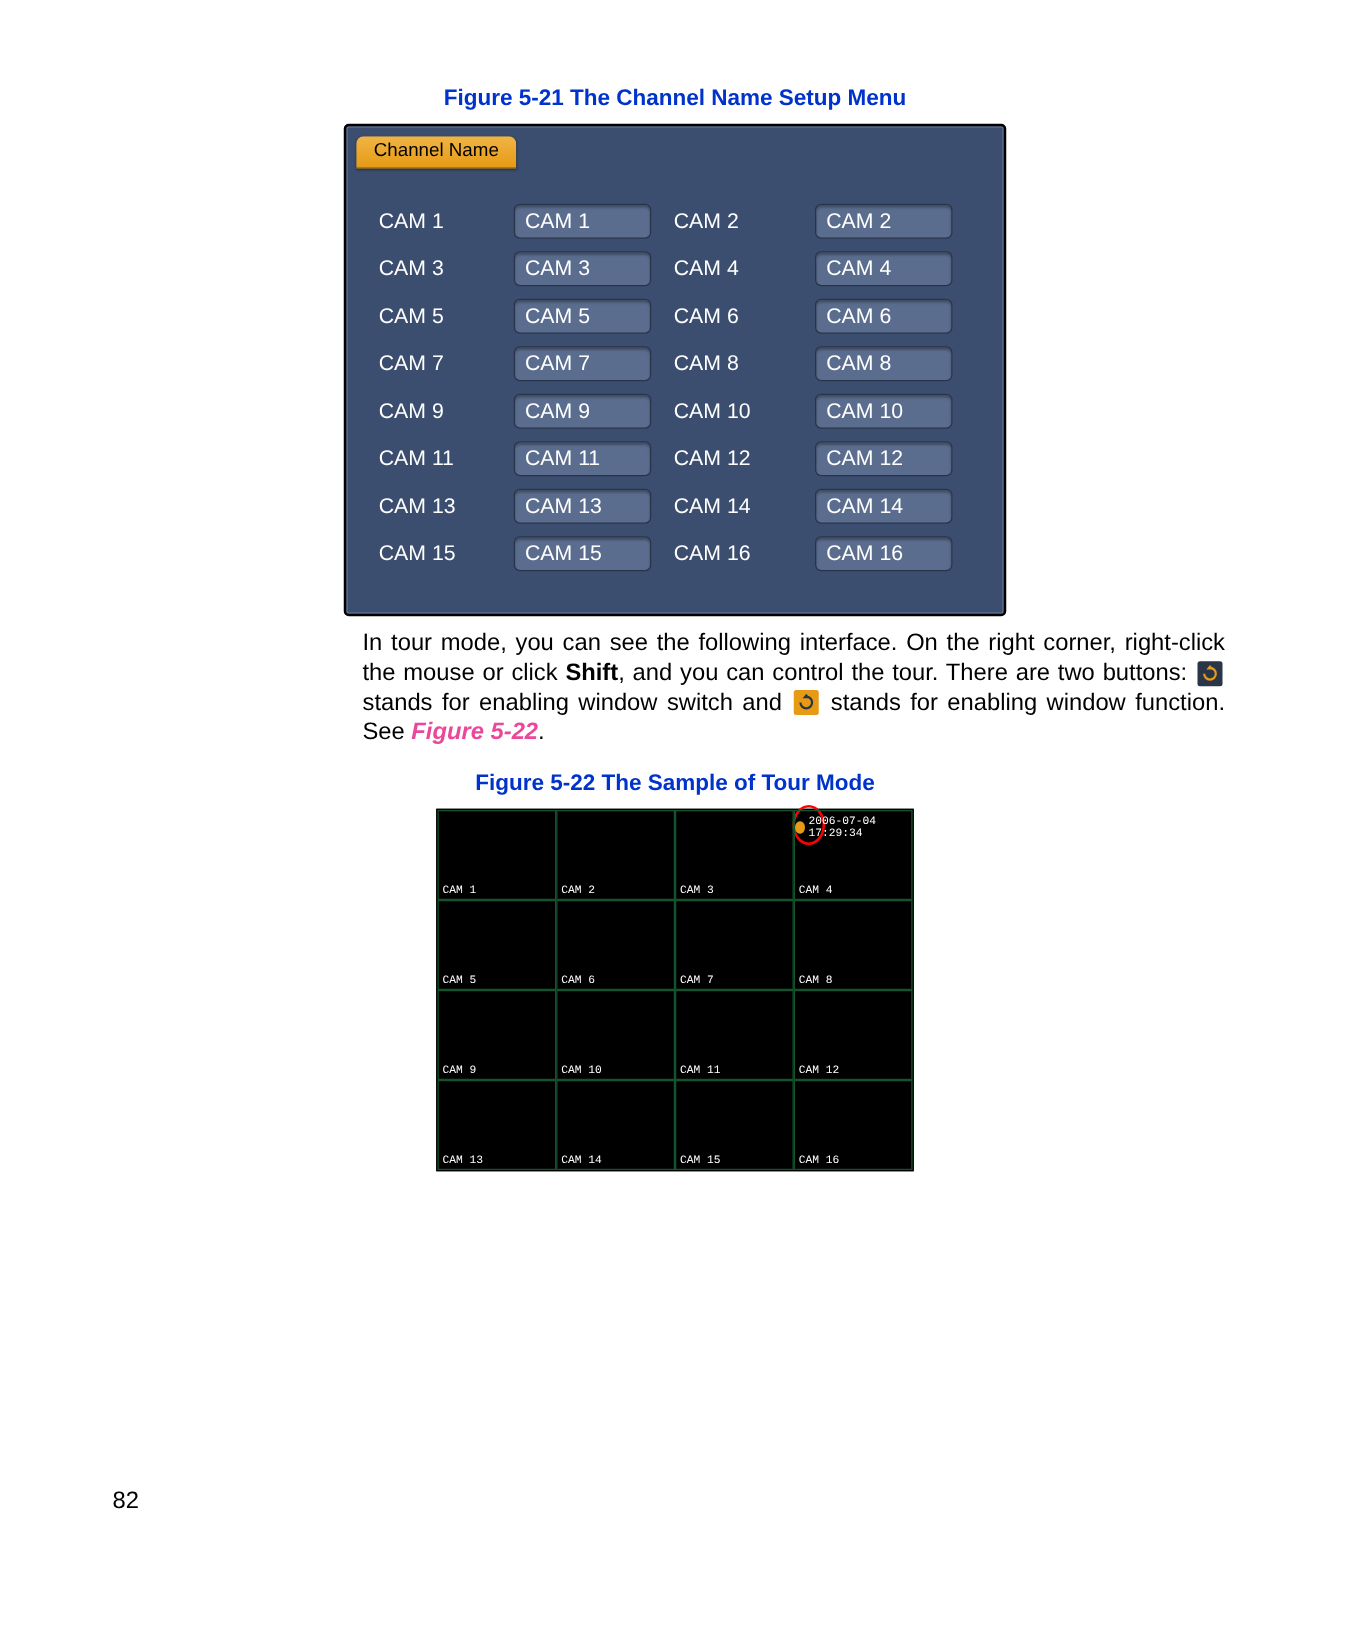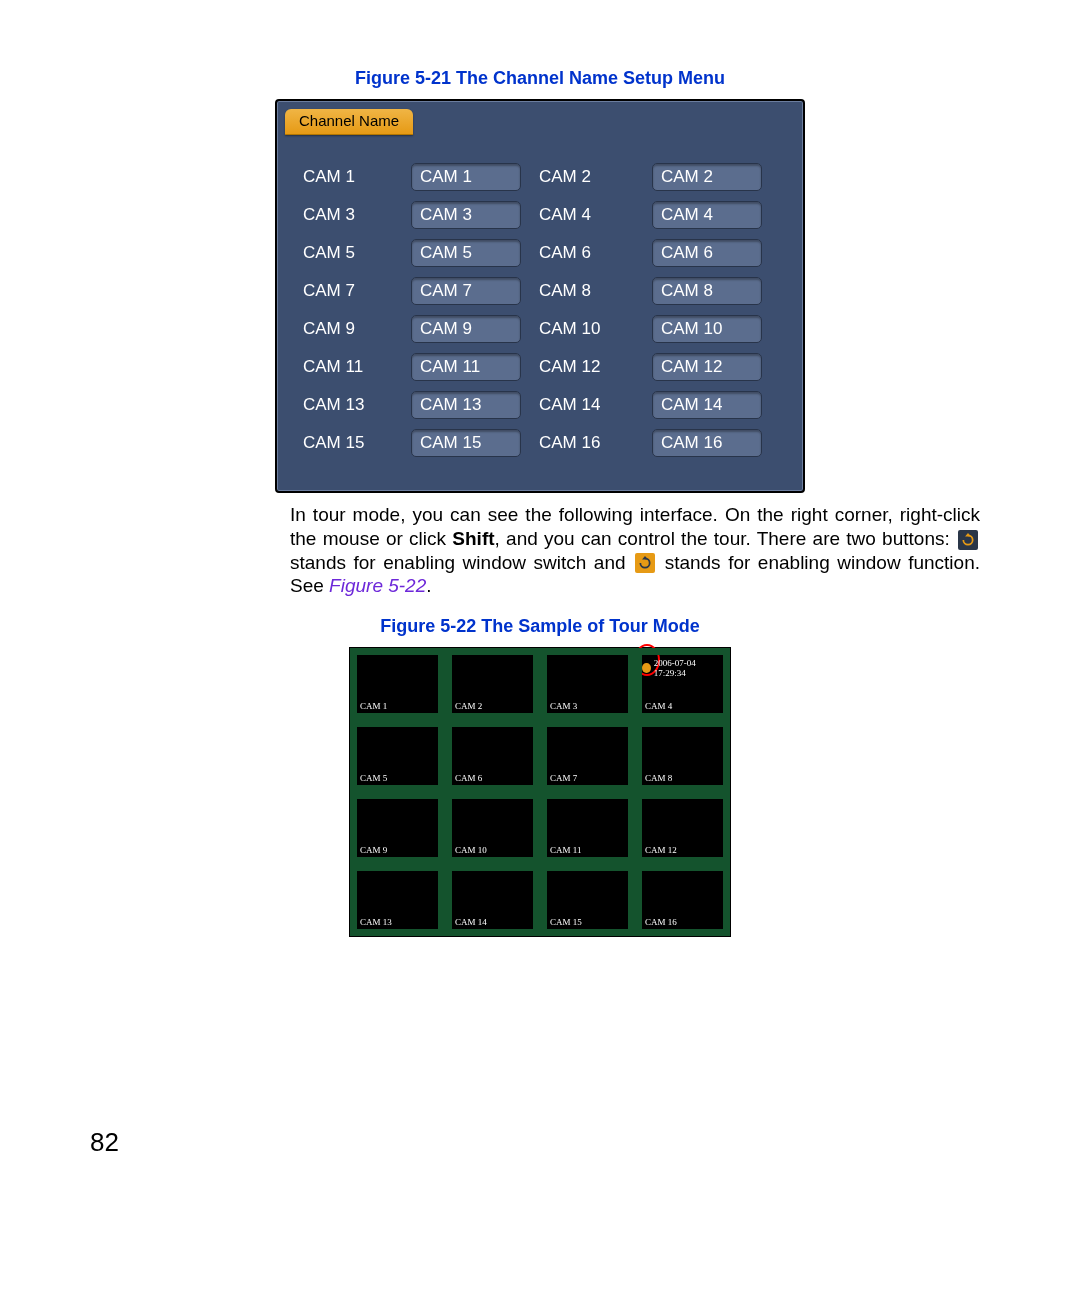--- a/index.html
+++ b/index.html
@@ -104,40 +104,40 @@
   .inline-icon{
     display:inline-flex;
     width:20px;height:20px;
     align-items:center;justify-content:center;
     vertical-align:middle;
     border-radius:2px;
     margin:0 2px;
   }
   .inline-icon.dark{background:#2a3648;}
   .inline-icon.orange{background:#e69a15;}
-  .ref-italic{color:#6d28d9;font-style:italic;}
+  .ref-italic{color:#ec4899;font-style:italic;font-weight:bold;}
   
   .tour-fig{
     width:380px;
     margin:8px auto 0 auto;
     background:#000;
     border:1px solid #000;
     position:relative;
   }
   .tour-grid{
     display:grid;
     grid-template-columns:repeat(4,1fr);
     grid-template-rows:repeat(4,72px);
   }
   .tour-cell{
-    border:7px solid #14532d;
+    border:1px solid #14532d;
     position:relative;
     color:#fff;
     font-size:9px;
-    font-family:Liberation Serif, serif;
+    font-family:Liberation Mono, monospace;
   }
   .tour-cell-label{
     position:absolute;
     left:3px;bottom:2px;
   }
   .tour-timestamp{
     position:absolute;
     top:3px;right:3px;
     color:#fff;
     font-size:9px;
@@ -155,22 +155,22 @@
     top:-4px;
     left:284px;
     width:22px;height:28px;
     border:2px solid #ff0000;
     border-radius:50%;
     pointer-events:none;
   }
   .page-num{
     position:absolute;
     left:90px;
-    top:1127px;
-    font-size:26px;
+    top:1190px;
+    font-size:19px;
   }
   body{position:relative;min-height:1309px;}
 </style>
 </head>
 <body>
 
 <div class="page">
 
 
   <div class="fig-caption">Figure 5-21 The Channel Name Setup Menu</div>

